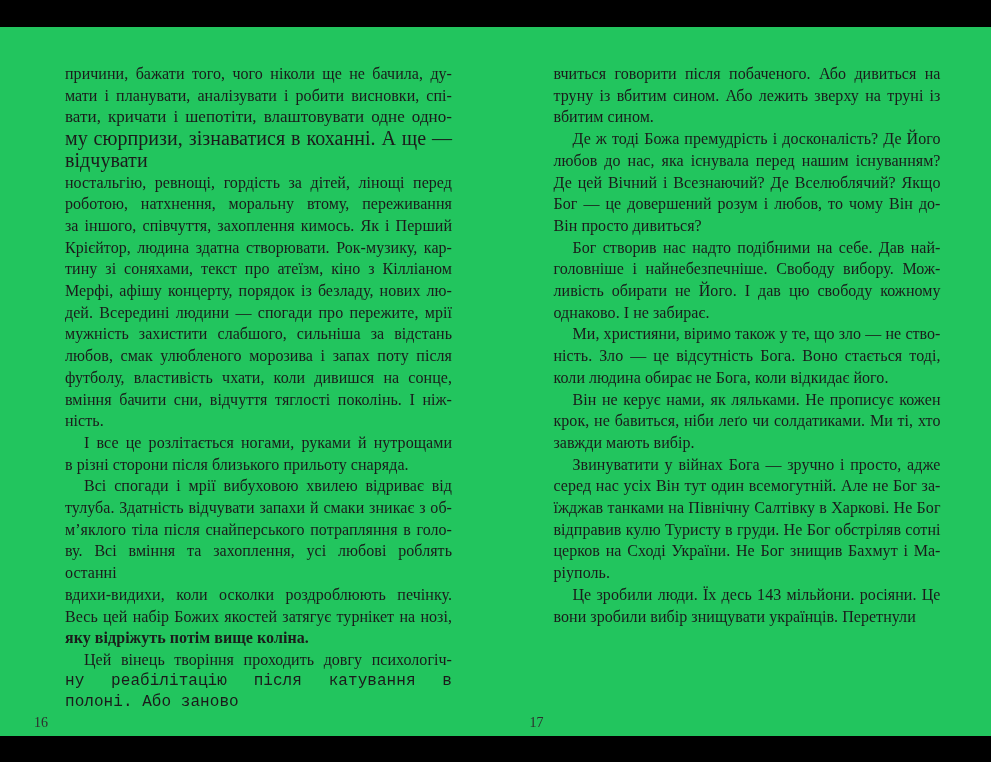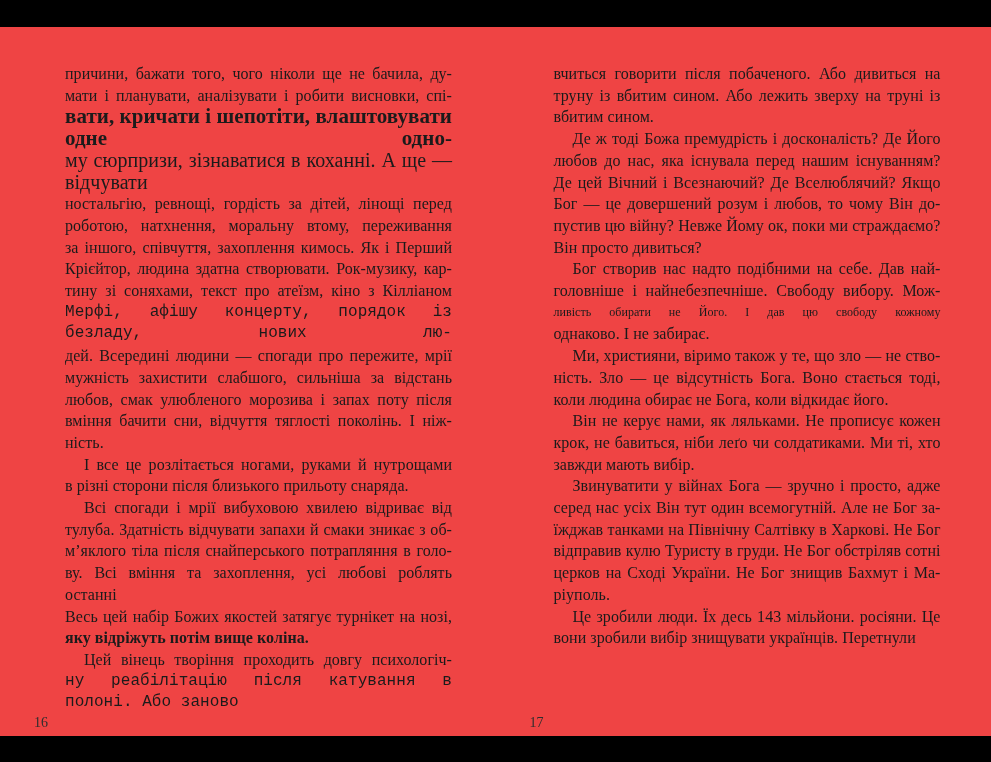--- a/index.html
+++ b/index.html
@@ -12,21 +12,21 @@
     position: relative;
   }
   .letterbox {
     position: absolute; left: 0; width: 991px; background: #000000;
   }
   .letterbox.top { top: 0; height: 27px; }
   .letterbox.bottom { bottom: 0; height: 26px; }
   .spread {
     position: absolute; top: 27px; left: 0;
     width: 991px; height: 709px;
-    background: #ef4444;
+    background: #22c55e;
     display: flex;
   }
   .page { position: relative; width: 495.5px; height: 100%; }
   .text-block { position: absolute; top: 36px; width: 387px; }
   .page.left  .text-block { left: 65px; }
   .page.right .text-block { left: 58px; }
   .line {
     font-size: 16.4px;
     line-height: 21.7px;
     text-align: justify;
@@ -46,60 +46,61 @@
 </head>
 <body>
 
 <div class="letterbox top"></div>
 
 <div class="spread">
   <div class="page left">
     <div class="text-block" id="left-text">
         <div class="line" style="white-space: normal; font-size: 16px;">причини, бажати того, чого ніколи ще не бачила, ду-</div>
         <div class="line" style="white-space: normal; font-size: 16px;">мати і планувати, аналізувати і робити висновки, спі-</div>
-        <div class="line" style="white-space: normal; font-size: 21px; font-weight: bold;">вати, кричати і шепотіти, влаштовувати одне одно-</div>
+        <div class="line" style="white-space: normal; font-size: 17px;">вати, кричати і шепотіти, влаштовувати одне одно-</div>
         <div class="line" style="white-space: normal; font-size: 20px;">му сюрпризи, зізнаватися в коханні. А ще — відчувати</div>
         <div class="line" style="white-space: normal; font-size: 16px;">ностальгію, ревнощі, гордість за дітей, лінощі перед</div>
         <div class="line" style="white-space: normal; font-size: 16px;">роботою, натхнення, моральну втому, переживання</div>
         <div class="line" style="white-space: normal; font-size: 16px;">за іншого, співчуття, захоплення кимось. Як і Перший</div>
         <div class="line" style="white-space: normal; font-size: 16px;">Крієйтор, людина здатна створювати. Рок-музику, кар-</div>
         <div class="line" style="white-space: normal; font-size: 16px;">тину зі соняхами, текст про атеїзм, кіно з Кілліаном</div>
-        <div class="line" style="white-space: normal; font-size: 16px; font-family: Liberation Mono, monospace;">Мерфі, афішу концерту, порядок із безладу, нових лю-</div>
+        <div class="line" style="white-space: normal; font-size: 16px;">Мерфі, афішу концерту, порядок із безладу, нових лю-</div>
         <div class="line" style="white-space: normal; font-size: 16px;">дей. Всередині людини — спогади про пережите, мрії</div>
         <div class="line" style="white-space: normal; font-size: 16px;">мужність захистити слабшого, сильніша за відстань</div>
         <div class="line" style="white-space: normal; font-size: 16px;">любов, смак улюбленого морозива і запах поту після</div>
+        <div class="line" style="white-space: normal; font-size: 16px;">футболу, властивість чхати, коли дивишся на сонце,</div>
         <div class="line" style="white-space: normal; font-size: 16px;">вміння бачити сни, відчуття тяглості поколінь. І ніж-</div>
         <div class="line last" style="white-space: normal; font-size: 16px;">ність.</div>
         <div class="line indent" style="white-space: normal; font-size: 16px;">І все це розлітається ногами, руками й нутрощами</div>
         <div class="line last" style="white-space: normal; font-size: 16px;">в різні сторони після близького прильоту снаряда.</div>
         <div class="line indent" style="white-space: normal; font-size: 16px;">Всі спогади і мрії вибуховою хвилею відриває від</div>
         <div class="line" style="white-space: normal; font-size: 16px;">тулуба. Здатність відчувати запахи й смаки зникає з об-</div>
         <div class="line" style="white-space: normal; font-size: 16px;">м’яклого тіла після снайперського потрапляння в голо-</div>
         <div class="line" style="white-space: normal; font-size: 16px;">ву. Всі вміння та захоплення, усі любові роблять останні</div>
+        <div class="line" style="white-space: normal; font-size: 16px;">вдихи-видихи, коли осколки роздроблюють печінку.</div>
         <div class="line" style="white-space: normal; font-size: 16px;">Весь цей набір Божих якостей затягує турнікет на нозі,</div>
         <div class="line last" style="white-space: normal; font-size: 16px; font-weight: bold;">яку відріжуть потім вище коліна.</div>
         <div class="line indent" style="white-space: normal; font-size: 16px;">Цей вінець творіння проходить довгу психологіч-</div>
         <div class="line last" style="white-space: normal; font-size: 16px; font-family: Liberation Mono, monospace;">ну реабілітацію після катування в полоні. Або заново</div>
       </div>
     <div class="page-number">16</div>
   </div>
   <div class="page right">
     <div class="text-block" id="right-text">
         <div class="line" style="white-space: normal; font-size: 16px;">вчиться говорити після побаченого. Або дивиться на</div>
         <div class="line" style="white-space: normal; font-size: 16px;">труну із вбитим сином. Або лежить зверху на труні із</div>
         <div class="line last" style="white-space: normal; font-size: 16px;">вбитим сином.</div>
         <div class="line indent" style="white-space: normal; font-size: 16px;">Де ж тоді Божа премудрість і досконалість? Де Його</div>
         <div class="line" style="white-space: normal; font-size: 16px;">любов до нас, яка існувала перед нашим існуванням?</div>
         <div class="line" style="white-space: normal; font-size: 16px;">Де цей Вічний і Всезнаючий? Де Вселюблячий? Якщо</div>
         <div class="line" style="white-space: normal; font-size: 16px;">Бог — це довершений розум і любов, то чому Він до-</div>
-        <div class="line" style="white-space: normal; font-size: 16px;">пустив цю війну? Невже Йому ок, поки ми страждаємо?</div>
         <div class="line last" style="white-space: normal; font-size: 16px;">Він просто дивиться?</div>
         <div class="line indent" style="white-space: normal; font-size: 16px;">Бог створив нас надто подібними на себе. Дав най-</div>
         <div class="line" style="white-space: normal; font-size: 16px;">головніше і найнебезпечніше. Свободу вибору. Мож-</div>
-        <div class="line" style="white-space: normal; font-size: 12px;">ливість обирати не Його. І дав цю свободу кожному</div>
+        <div class="line" style="white-space: normal; font-size: 16px;">ливість обирати не Його. І дав цю свободу кожному</div>
         <div class="line last" style="white-space: normal; font-size: 16px;">однаково. І не забирає.</div>
         <div class="line indent" style="white-space: normal; font-size: 16px;">Ми, християни, віримо також у те, що зло — не ство-</div>
         <div class="line" style="white-space: normal; font-size: 16px;">ність. Зло — це відсутність Бога. Воно стається тоді,</div>
         <div class="line last" style="white-space: normal; font-size: 16px;">коли людина обирає не Бога, коли відкидає його.</div>
         <div class="line indent" style="white-space: normal; font-size: 16px;">Він не керує нами, як ляльками. Не прописує кожен</div>
         <div class="line" style="white-space: normal; font-size: 16px;">крок, не бавиться, ніби леґо чи солдатиками. Ми ті, хто</div>
         <div class="line last" style="white-space: normal; font-size: 16px;">завжди мають вибір.</div>
         <div class="line indent" style="white-space: normal; font-size: 16px;">Звинуватити у війнах Бога — зручно і просто, адже</div>
         <div class="line" style="white-space: normal; font-size: 16px;">серед нас усіх Він тут один всемогутній. Але не Бог за-</div>
         <div class="line" style="white-space: normal; font-size: 16px;">їжджав танками на Північну Салтівку в Харкові. Не Бог</div>

